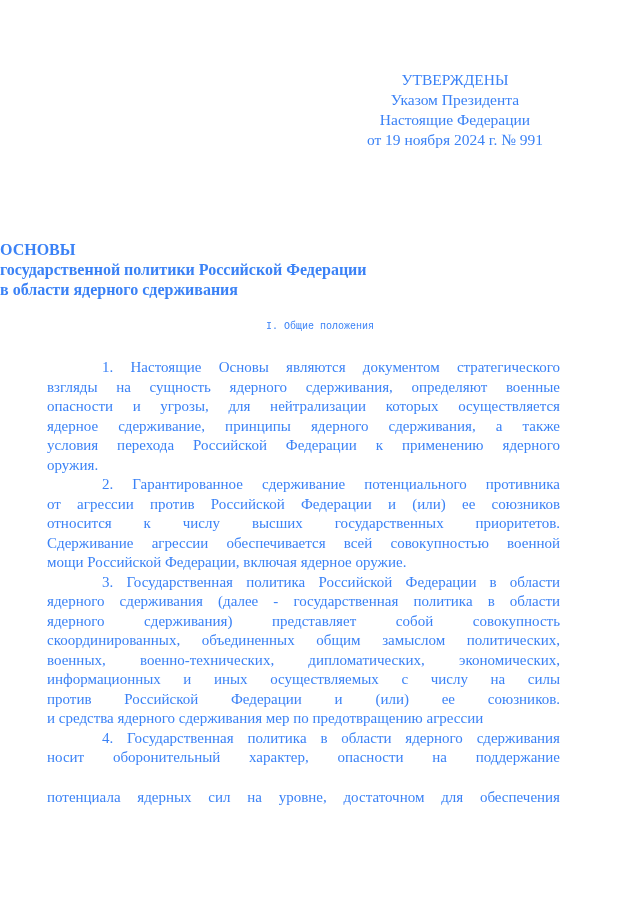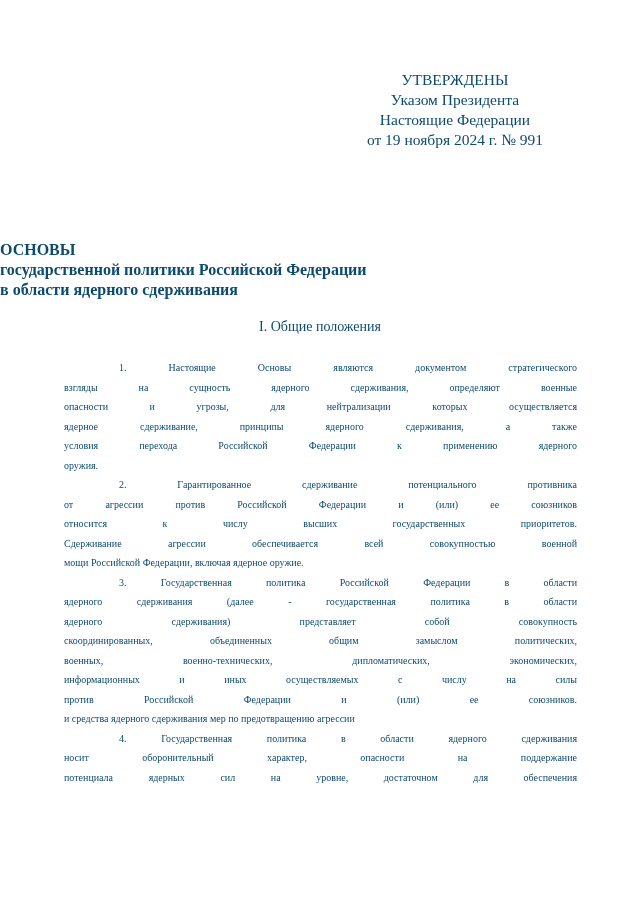--- a/index.html
+++ b/index.html
@@ -5,21 +5,21 @@
   html, body {
     margin: 0;
     padding: 0;
     background: #ffffff;
   }
   .page {
     position: relative;
     width: 640px;
     height: 905px;
     background: #ffffff;
-    color: #0c4a6e;
+    color: #3b82f6;
     font-family: "Liberation Serif", "DejaVu Serif", serif;
     font-size: 15px;
     overflow: hidden;
   }
   .approval {
     position: absolute;
     top: 70px;
     left: 355px;
     width: 200px;
     text-align: center;
@@ -35,43 +35,45 @@
     font-weight: bold;
     font-size: 16px;
     line-height: 20px;
   }
   .section-heading {
     position: absolute;
     top: 317px;
     left: 0;
     right: 0;
     text-align: center;
-    font-size: 14px;
+    font-size: 10px;
     line-height: 20px;
+    font-family: Liberation Mono, monospace;
   }
   .doc-body {
     position: absolute;
     top: 358px;
-    left: 64px;
+    left: 47px;
     width: 513px;
     line-height: 19.5px;
-    font-size: 10px;
+    font-size: 15px;
   }
   .para .line {
     text-align: justify;
     text-align-last: justify;
   }
   .para .line:first-child {
     text-indent: 55px;
   }
   .para .line:last-child {
     text-align-last: left;
   }
   .para[data-jlast="true"] .line:last-child {
     text-align-last: justify;
+    margin-top: 20px;
   }
 </style>
 </head>
 <body>
 
 <div class="page">
 
   <div class="approval">
       <div class="line">УТВЕРЖДЕНЫ</div>
       <div class="line">Указом Президента</div>

